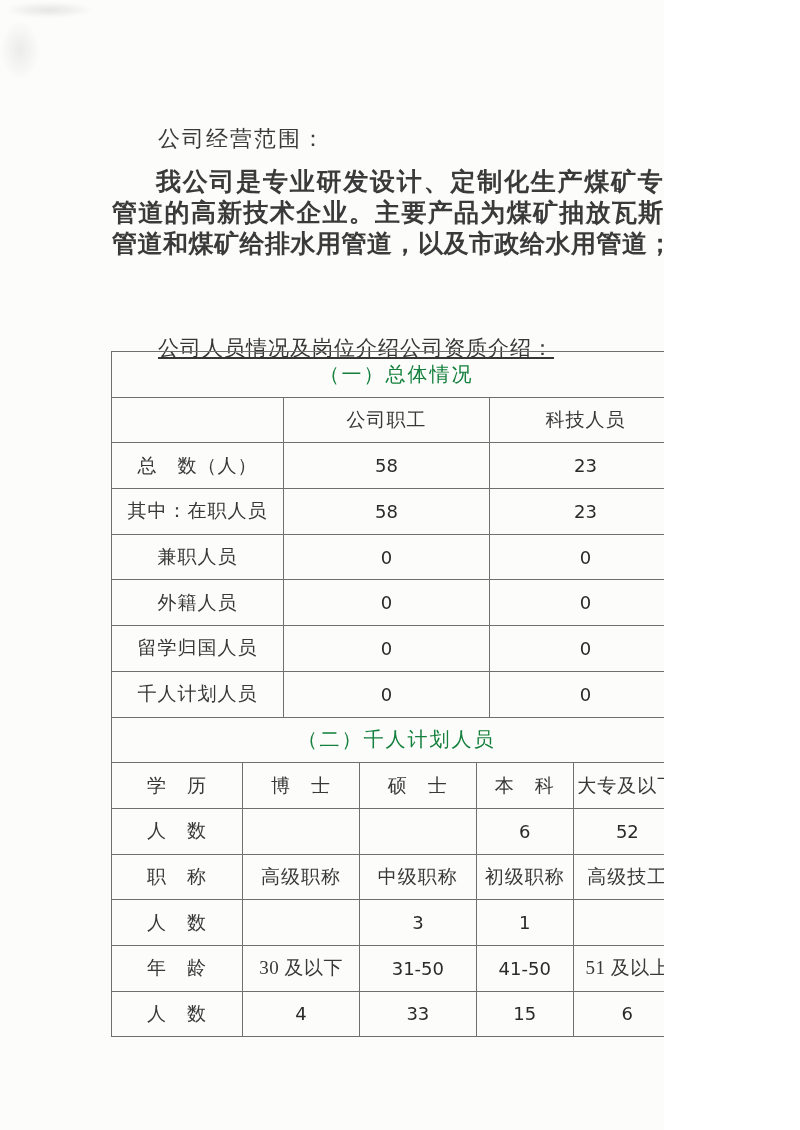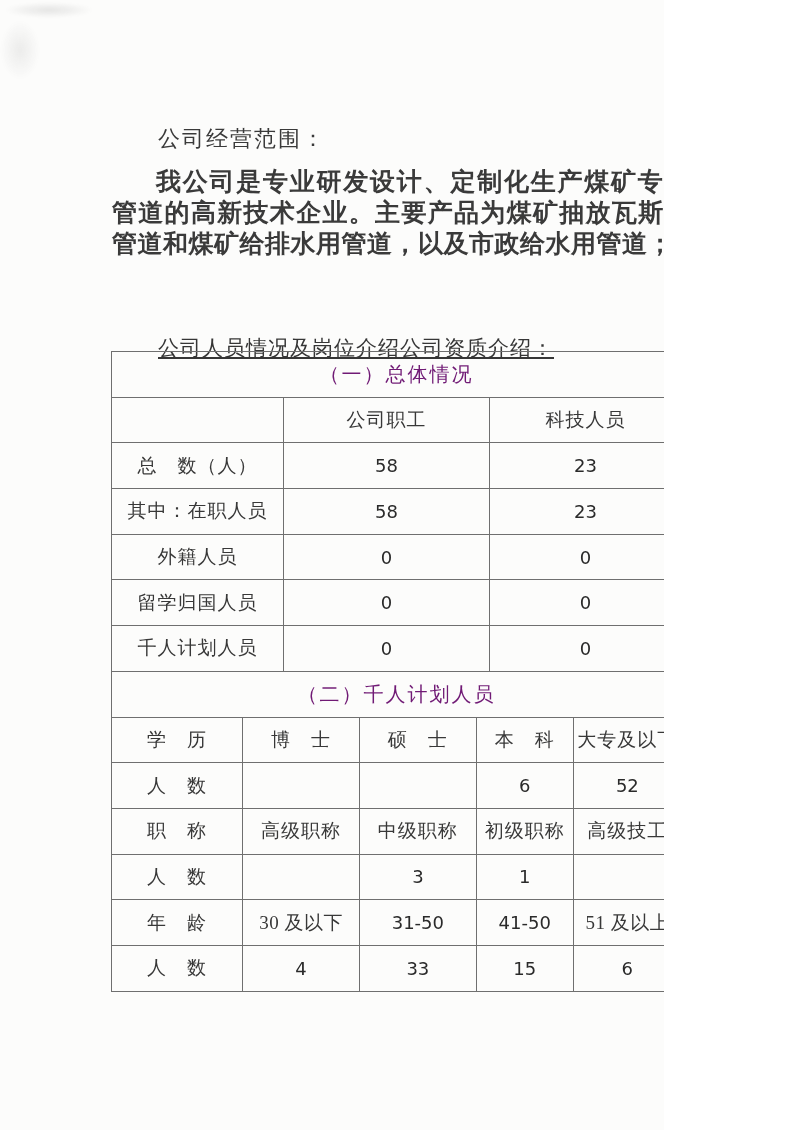--- a/index.html
+++ b/index.html
@@ -72,21 +72,21 @@
     vertical-align: middle;
     font-size: 19px;
     letter-spacing: 1px;
     color: #383838;
     padding: 0 2px;
     overflow: hidden;
   }
   td.title {
     font-size: 20px;
     letter-spacing: 2px;
-    color: #701a75;
+    color: #15803d;
   }
   td.num {
     font-family: "DejaVu Sans", sans-serif;
     font-size: 18px;
     font-weight: 500;
     letter-spacing: 0;
     color: #2a2a2a;
   }
   td.mixed {
     letter-spacing: 0.5px;
@@ -140,20 +140,25 @@
       </tr>
       <tr>
         <td>总　数（人）</td>
         <td class="num">58</td>
         <td class="num">23</td>
       </tr>
       <tr>
         <td>其中：在职人员</td>
         <td class="num">58</td>
         <td class="num">23</td>
+      </tr>
+      <tr>
+        <td>兼职人员</td>
+        <td class="num">0</td>
+        <td class="num">0</td>
       </tr>
       <tr>
         <td>外籍人员</td>
         <td class="num">0</td>
         <td class="num">0</td>
       </tr>
       <tr>
         <td>留学归国人员</td>
         <td class="num">0</td>
         <td class="num">0</td>

